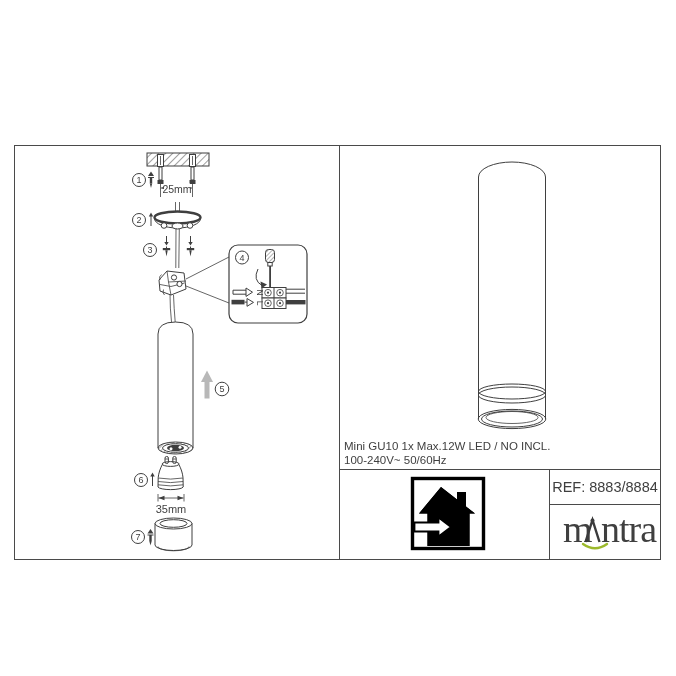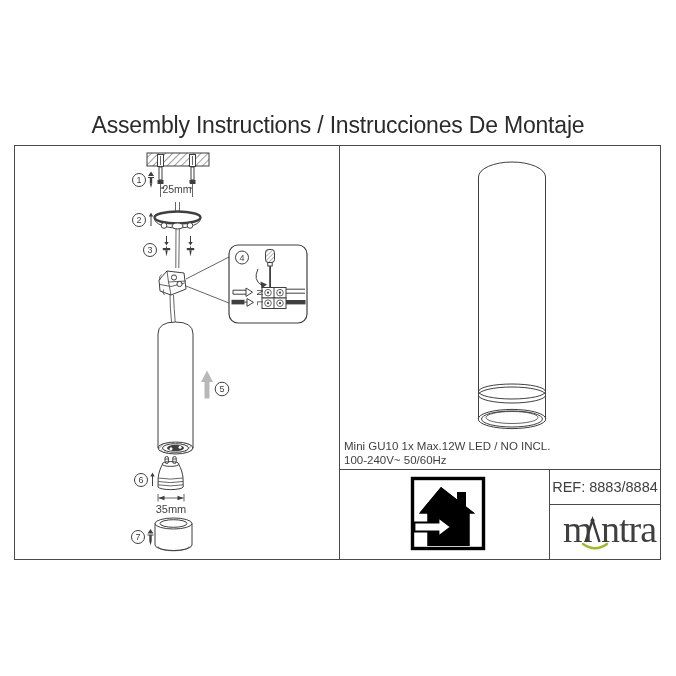--- a/index.html
+++ b/index.html
@@ -12,21 +12,20 @@
   .ln{stroke:#3f3f3f;fill:none;stroke-width:1;}
   .lnthin{stroke:#3f3f3f;fill:none;stroke-width:0.8;}
   .fil{fill:#3f3f3f;stroke:none;}
   .wht{fill:#ffffff;stroke:#3f3f3f;stroke-width:1;}
 </style>
 </head>
 <body>
 
 <div class="page">
 
-  <h1 class="title">Assembly Instructions / Instrucciones De Montaje</h1>
 
   <svg class="sheet-svg" width="676" height="676" viewBox="0 0 676 676">
     <defs>
       <pattern id="hatch" width="5" height="5" patternUnits="userSpaceOnUse" patternTransform="rotate(45)">
         <line x1="0" y1="0" x2="0" y2="5" stroke="#3f3f3f" stroke-width="1"></line>
       </pattern>
       <pattern id="hatchFine" width="3" height="3" patternUnits="userSpaceOnUse" patternTransform="rotate(45)">
         <line x1="0" y1="0" x2="0" y2="3" stroke="#3f3f3f" stroke-width="0.8"></line>
       </pattern>
     </defs>

